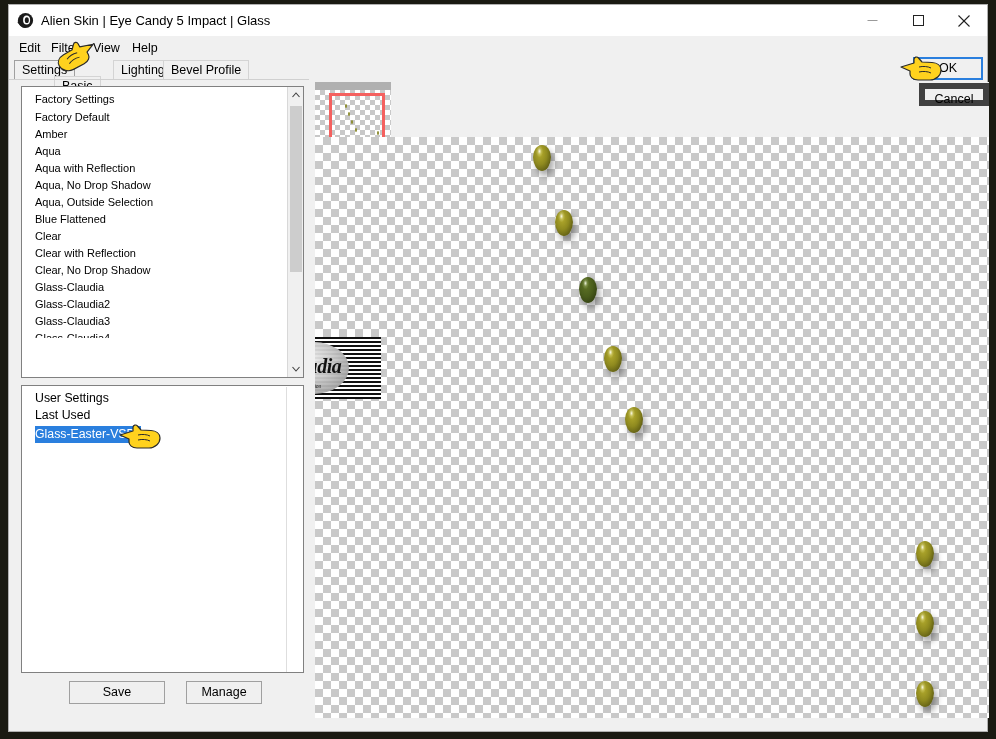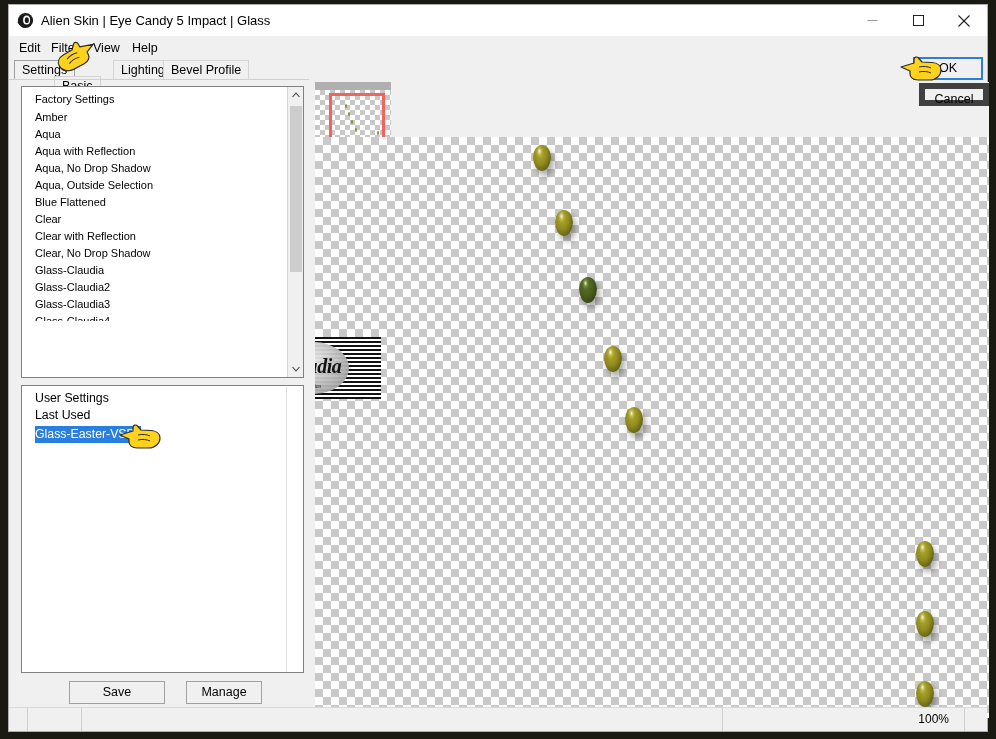--- a/index.html
+++ b/index.html
@@ -406,20 +406,21 @@
       <div class="tab active" style="left:5px;">Settings</div>
       <div class="tab" style="left:45px;margin-top:16px;">Basic</div>
       <div class="tab" style="left:104px;">Lighting</div>
       <div class="tab" style="left:154px;">Bevel Profile</div>
     </div>
     <div class="tab-underline"></div>
 
     <div class="factory-box">
       <div class="settings-list">
         <div class="row header">Factory Settings</div>
+        <div class="row">Factory Default</div>
         <div class="row">Amber</div>
         <div class="row">Aqua</div>
         <div class="row">Aqua with Reflection</div>
         <div class="row">Aqua, No Drop Shadow</div>
         <div class="row">Aqua, Outside Selection</div>
         <div class="row">Blue Flattened</div>
         <div class="row">Clear</div>
         <div class="row">Clear with Reflection</div>
         <div class="row">Clear, No Drop Shadow</div>
         <div class="row">Glass-Claudia</div>
@@ -512,27 +513,20 @@
         <div class="egg" style="left:310px; top:270px;"></div>
         <div class="egg" style="left:601px; top:404px;"></div>
         <div class="egg" style="left:601px; top:474px;"></div>
         <div class="egg" style="left:601px; top:544px;"></div>
       </div>
     </div>
 
     <div class="okbtn">OK</div>
     <div class="cancelbtn">Cancel</div>
 
-    <div class="statusbar">
-      <div class="status-seg" style="left:18px;  width:1px;"></div>
-      <div class="status-seg" style="left:72px;  width:1px;"></div>
-      <div class="status-seg" style="left:713px; width:1px;"></div>
-      <div class="status-seg" style="left:955px; width:1px;"></div>
-      <span class="status-zoom">100%</span>
-    </div>
   </div>
 
   <span class="hand" id="hand-filter">
     <svg width="46" height="30" viewBox="0 0 46 30">
       <g stroke="#2b2b2b" stroke-width="1.2" stroke-linejoin="round">
         <path d="M2 14 L15 10 L15 6.5 C15 4 18 3.2 19.5 5 L23 9 L33 9.5 C38 9.8 42 12.5 42 17 C42 22.5 37 27 31 27 L19 27 C14 27 11 24 11 21 L11 18 L2 14 Z" fill="#ffd21e"></path>
         <path d="M20 14 C24 13 29 13.4 32 15" fill="none" stroke-width="1"></path>
         <path d="M20 19 C24 18 29 18.4 32 20" fill="none" stroke-width="1"></path>
       </g>
     </svg>

